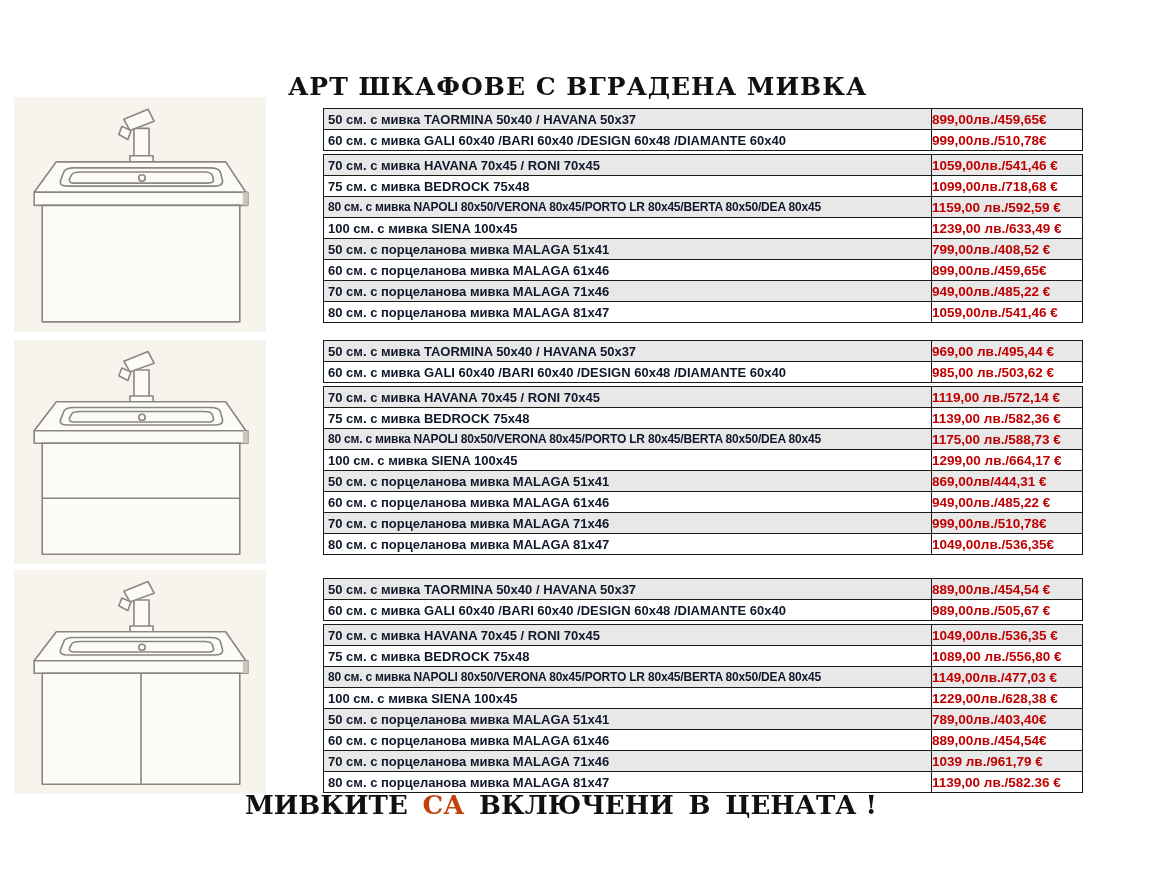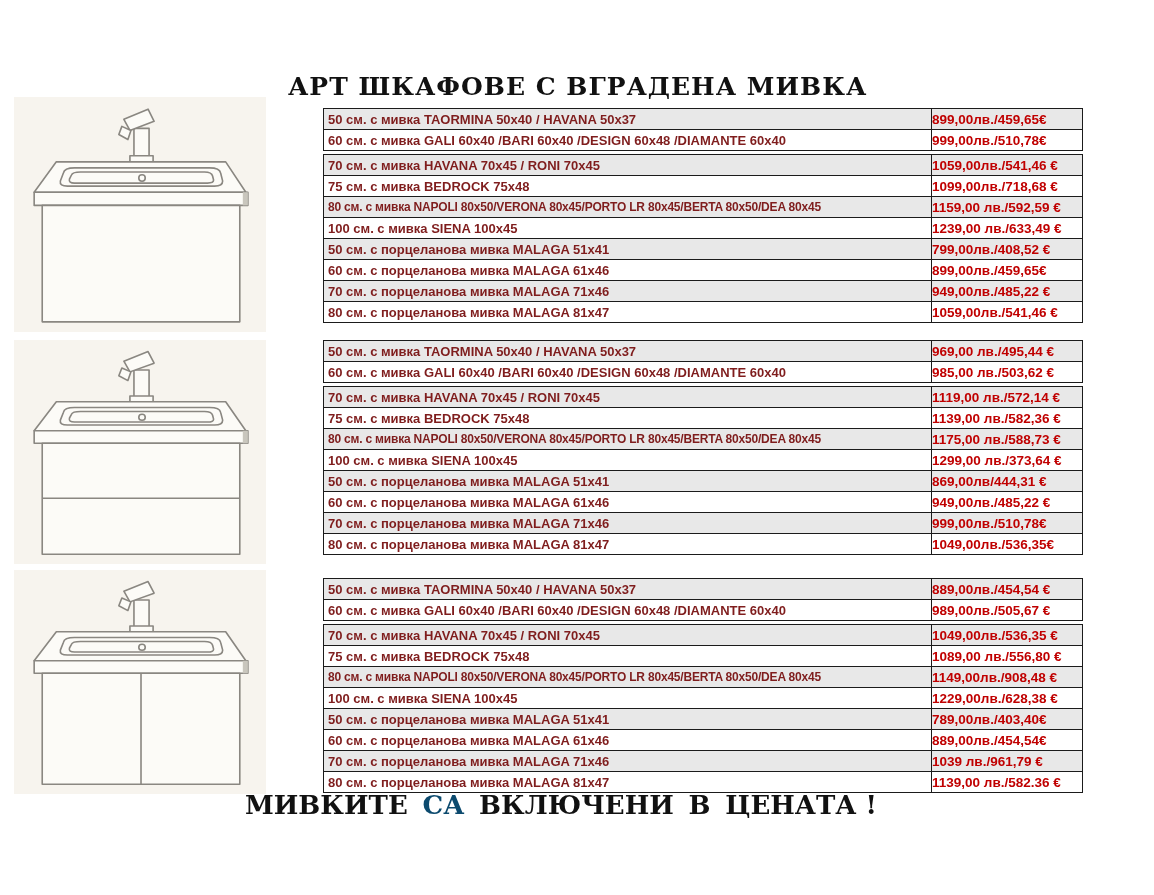--- a/index.html
+++ b/index.html
@@ -17,29 +17,29 @@
   
   .price-table{position:absolute;left:323px;width:760px;}
   #t1{top:108px;} #t2{top:340px;} #t3{top:578px;}
   .row{display:flex;height:22px;box-sizing:border-box;border:1px solid #1b1b1b;
        margin-top:-1px;background:#ffffff;align-items:center;}
   .row:first-child{margin-top:0;}
   .row.shade{background:#e8e8e8;}
   .row.gap{margin-top:3px;}
   .cl{width:608px;box-sizing:border-box;align-self:stretch;display:flex;align-items:center;
       border-right:1px solid #1b1b1b;padding-left:4px;
-      font-weight:bold;font-size:13px;color:#7f1d1d;white-space:nowrap;overflow:hidden;}
+      font-weight:bold;font-size:13px;color:#0f172a;white-space:nowrap;overflow:hidden;}
   .cp{flex:1;padding-right:4px;font-weight:bold;font-size:13.5px;
       color:#c00000;white-space:nowrap;}
   .row.small .cl{font-size:12px;letter-spacing:-0.2px;}
   
   #footer{position:absolute;left:245px;top:790px;width:632px;display:flex;
           justify-content:space-between;font-family:"DejaVu Serif",serif;
           font-weight:bold;font-size:26px;color:#111;}
-  #footer .hl{color:#0c4a6e;}
+  #footer .hl{color:#c2410c;}
   
   .ln{stroke:#8a8781;stroke-width:1.6;fill:#fcfbf7;stroke-linejoin:round;}
   .ln-nf{stroke:#8a8781;stroke-width:1.6;fill:none;stroke-linejoin:round;}
 </style>
 </head>
 <body>
 
 <div id="page">
 
   <div id="title">АРТ ШКАФОВЕ С ВГРАДЕНА МИВКА</div>
@@ -174,21 +174,21 @@
     <div class="row">
         <div class="cl">75 см. с мивка BEDROCK 75x48</div>
         <div class="cp">1139,00 лв./582,36 €</div>
       </div>
     <div class="row shade small">
         <div class="cl">80 см. с мивка NAPOLI 80x50/VERONA 80x45/PORTO LR 80x45/BERTA 80x50/DEA 80x45</div>
         <div class="cp">1175,00 лв./588,73 €</div>
       </div>
     <div class="row">
         <div class="cl">100 см. с мивка SIENA 100x45</div>
-        <div class="cp">1299,00 лв./373,64 €</div>
+        <div class="cp">1299,00 лв./664,17 €</div>
       </div>
     <div class="row shade">
         <div class="cl">50 см. с порцеланова мивка MALAGA 51x41</div>
         <div class="cp">869,00лв/444,31 €</div>
       </div>
     <div class="row">
         <div class="cl">60 см. с порцеланова мивка MALAGA 61x46</div>
         <div class="cp">949,00лв./485,22 €</div>
       </div>
     <div class="row shade">
@@ -213,21 +213,21 @@
     <div class="row shade gap">
         <div class="cl">70 см. с мивка HAVANA 70x45 / RONI 70x45</div>
         <div class="cp">1049,00лв./536,35 €</div>
       </div>
     <div class="row">
         <div class="cl">75 см. с мивка BEDROCK 75x48</div>
         <div class="cp">1089,00 лв./556,80 €</div>
       </div>
     <div class="row shade small">
         <div class="cl">80 см. с мивка NAPOLI 80x50/VERONA 80x45/PORTO LR 80x45/BERTA 80x50/DEA 80x45</div>
-        <div class="cp">1149,00лв./908,48 €</div>
+        <div class="cp">1149,00лв./477,03 €</div>
       </div>
     <div class="row">
         <div class="cl">100 см. с мивка SIENA 100x45</div>
         <div class="cp">1229,00лв./628,38 €</div>
       </div>
     <div class="row shade">
         <div class="cl">50 см. с порцеланова мивка MALAGA 51x41</div>
         <div class="cp">789,00лв./403,40€</div>
       </div>
     <div class="row">

